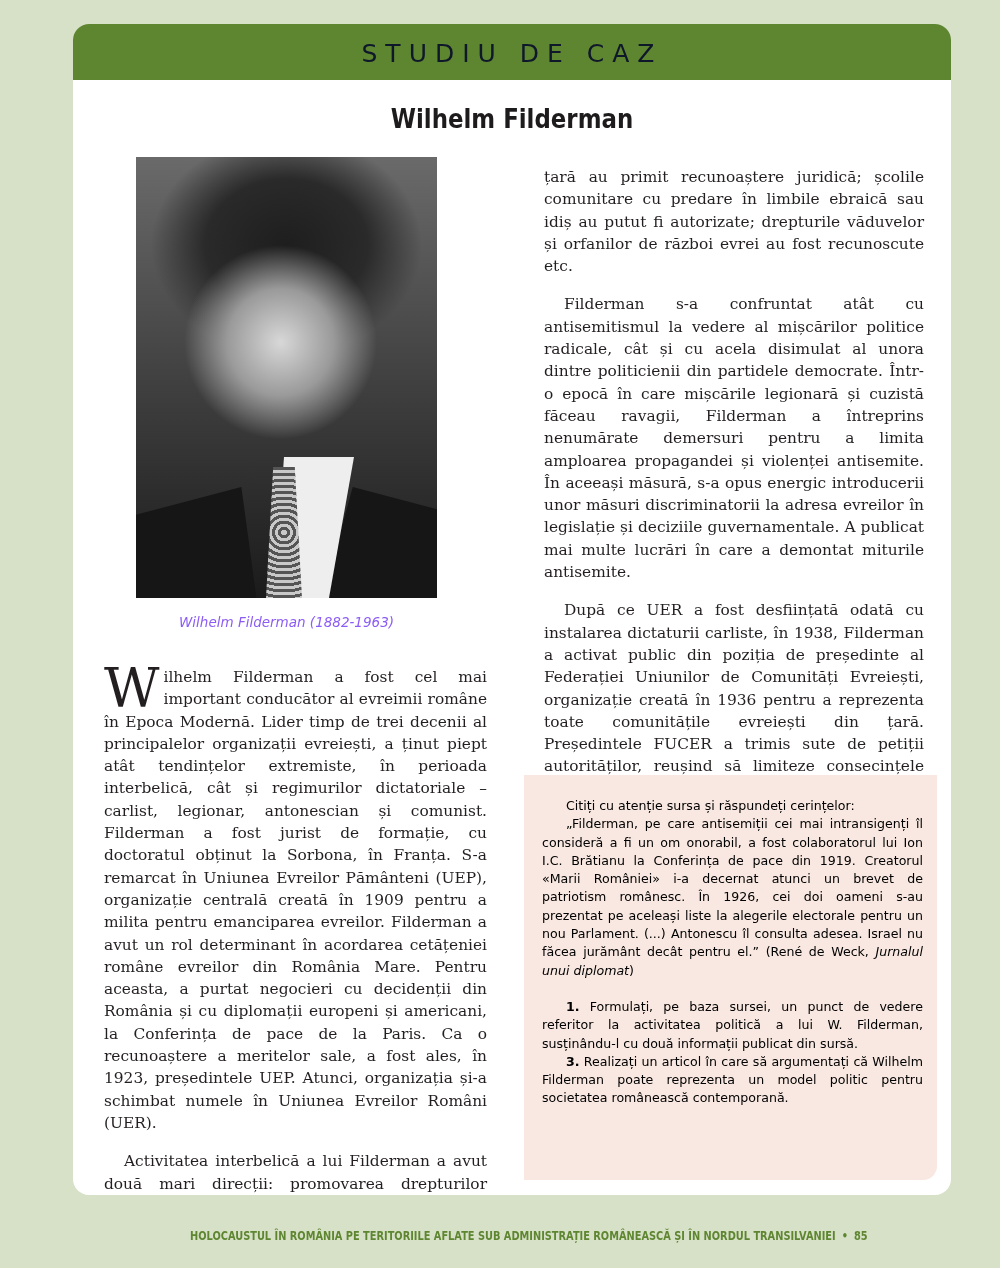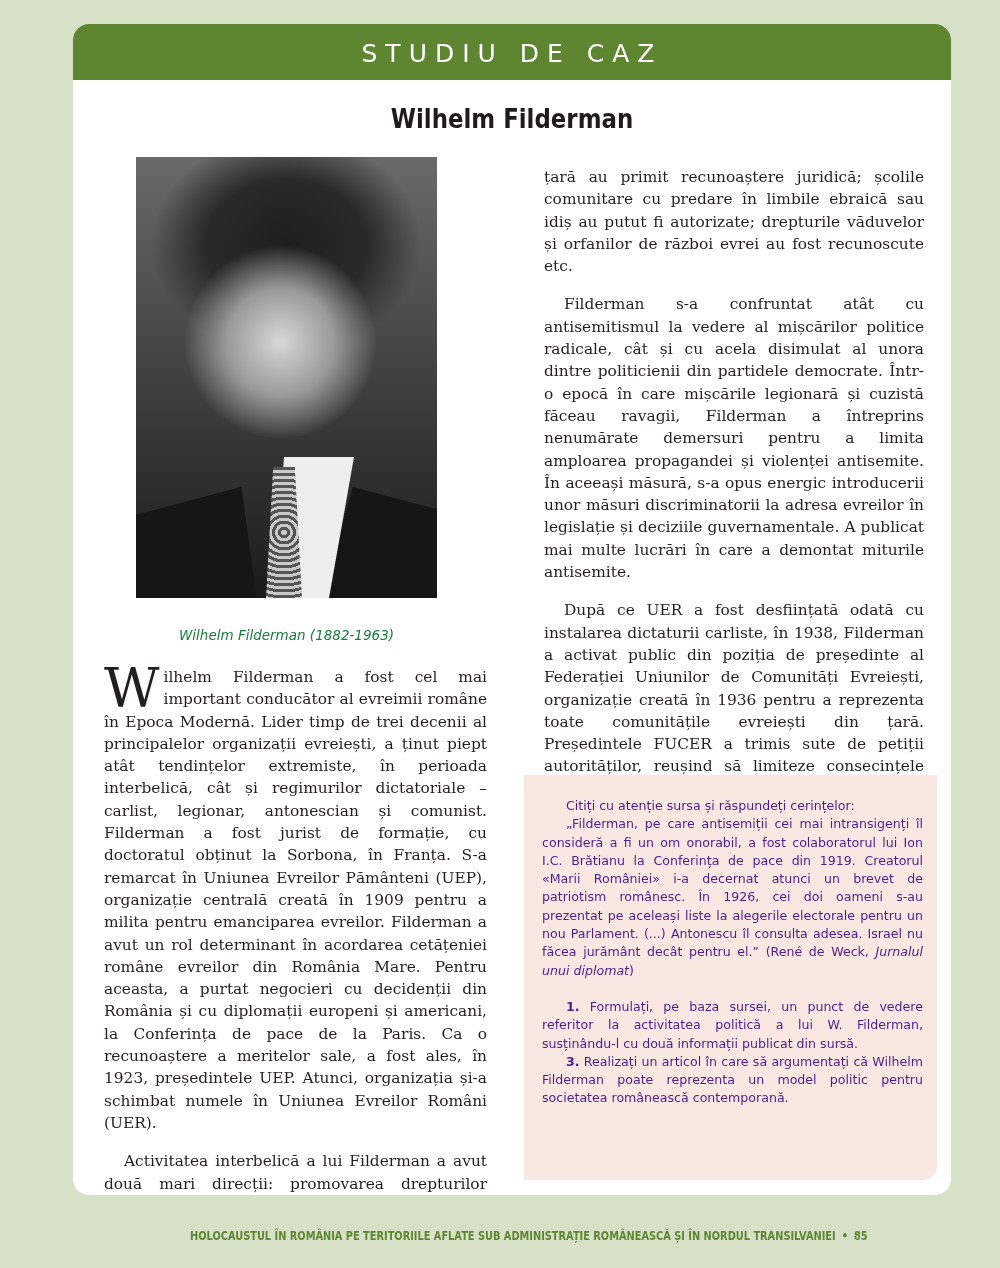--- a/index.html
+++ b/index.html
@@ -14,21 +14,21 @@
   .card {
     position: absolute; left: 73px; top: 24px;
     width: 878px; height: 1171px;
     background: #ffffff;
     border-radius: 16px;
     overflow: hidden;
   }
   .banner {
     position: absolute; left: 0; top: 0; width: 100%; height: 56px;
     background: #5e8631;
-    color: #ffffff;
+    color: #0f172a;
     font-family: "DejaVu Sans", sans-serif;
     font-size: 25px;
     letter-spacing: 8px;
     text-align: center;
     line-height: 60px;
   }
   .title {
     position: absolute; left: 0; top: 80px; width: 100%;
     text-align: center;
     font-family: "DejaVu Sans", sans-serif;
@@ -63,22 +63,21 @@
   }
   .photo .jacket.r {
     clip-path: polygon(72% 0, 100% 20%, 100% 100%, 62% 100%);
   }
   .caption {
     position: absolute; left: 63px; top: 590px; width: 301px;
     text-align: center;
     font-family: "DejaVu Sans", sans-serif;
     font-style: italic;
     font-size: 13.5px;
-    color: #15803d;
-    margin-top: 13px;
+    color: #8b5cf6;
   }
   .col {
     position: absolute;
     font-size: 15.4px;
     line-height: 22.3px;
     text-align: justify;
     hyphens: manual;
   }
   .col p { margin: 16px; text-indent: 20px; }
   .col p.first { text-indent: 0; }
@@ -95,21 +94,21 @@
     position: absolute; left: 451px; top: 751px;
     width: 413px; height: 405px;
     background: #f9e8e1;
     border-radius: 0 0 14px 0;
     box-sizing: border-box;
     padding: 22px 14px 0 18px;
     font-family: "DejaVu Sans", sans-serif;
     font-size: 12.6px;
     line-height: 18.3px;
     text-align: justify;
-    color: #4c1d95;
+    color: #000000;
   }
   .source-box p { margin: 0; text-indent: 24px; }
   .source-box .gap { height: 18px; }
   .source-box b { font-weight: bold; }
   .footer {
     position: absolute; left: 190px; top: 1229px;
     font-family: "DejaVu Sans", sans-serif;
     font-weight: bold;
     font-size: 11.4px;
     color: #5e8631;

